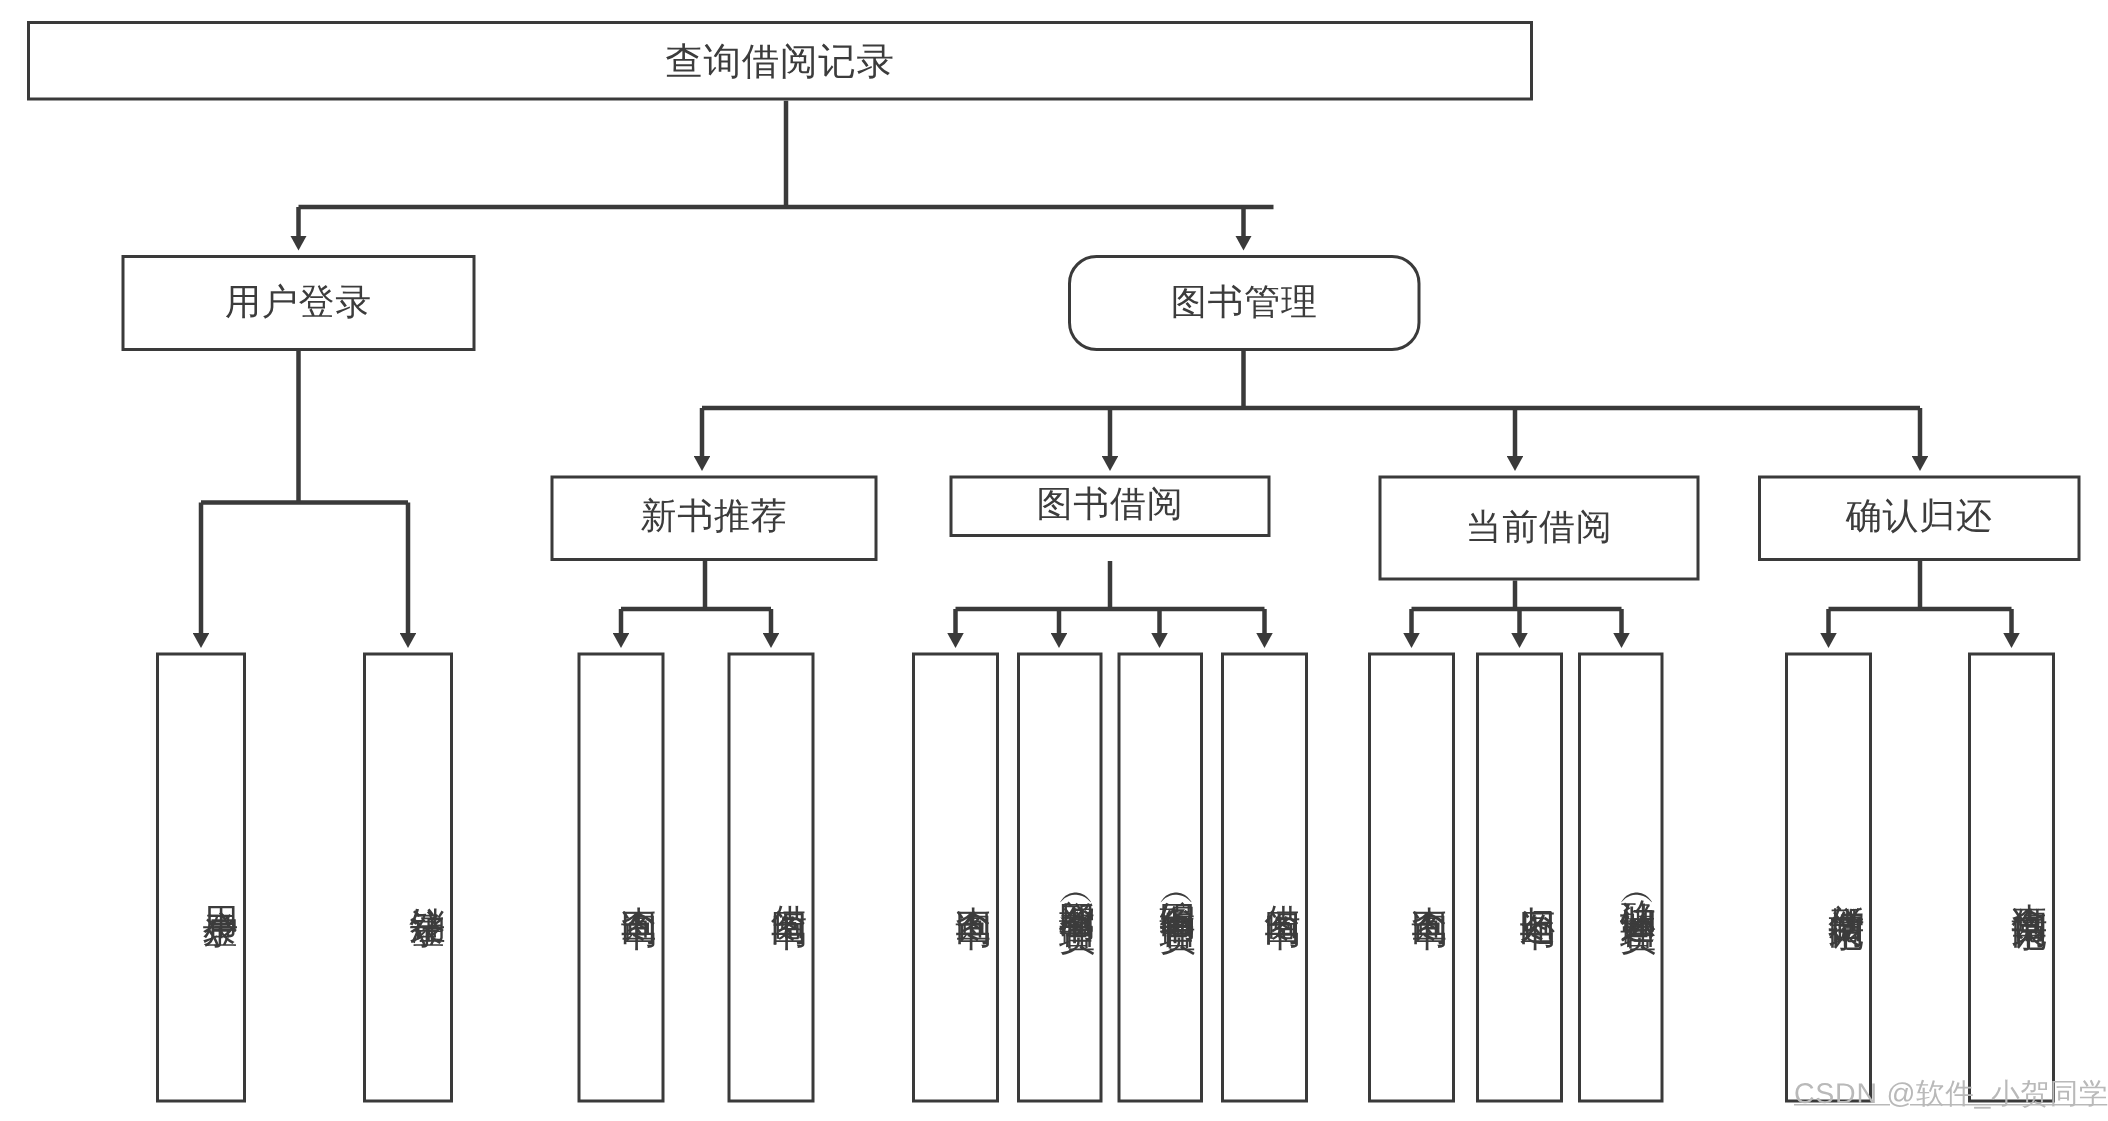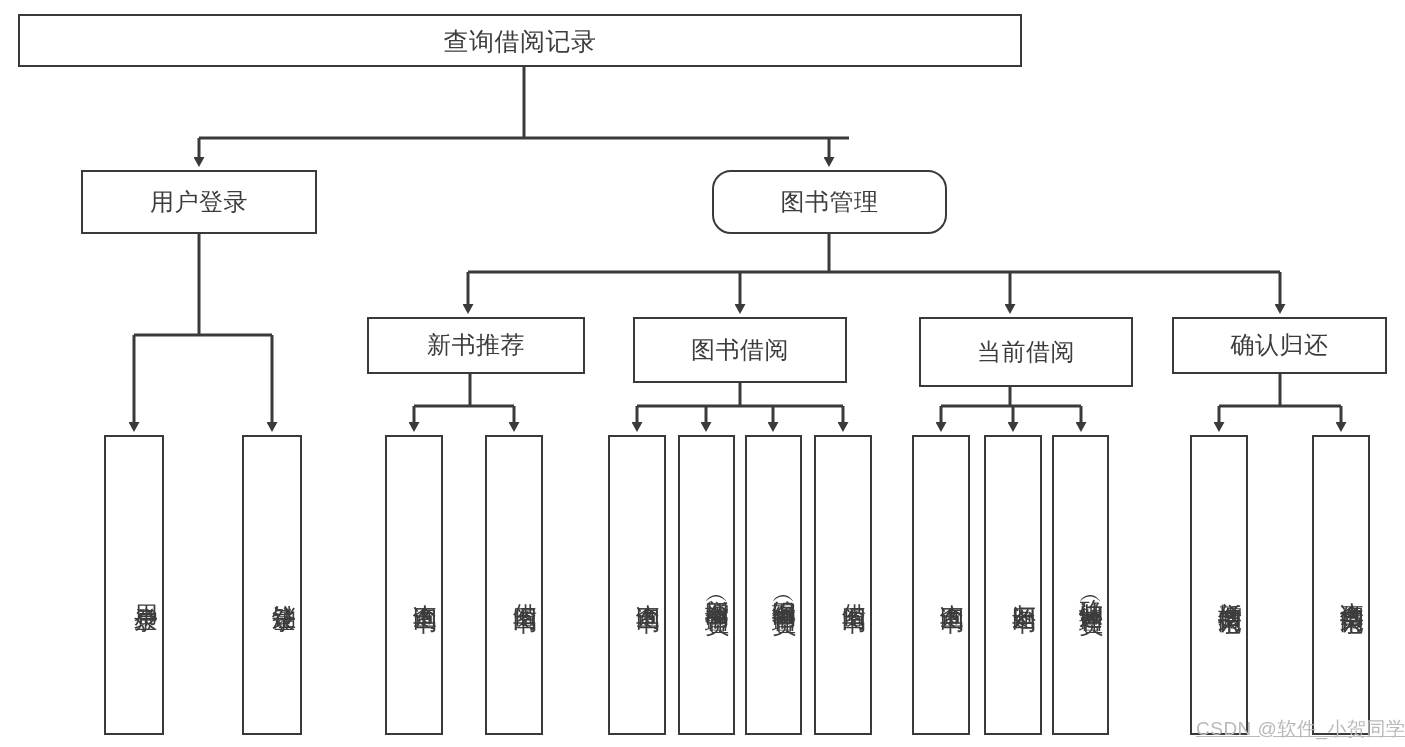--- a/index.html
+++ b/index.html
@@ -115,21 +115,21 @@
       <path d="M1341,406 L1341,423" marker-end="url(#arrow)"></path>
     </g>
   </svg>
 
   <div class="node horiz root" style="left: 18px; top: 14px; width: 1004px; height: 53px;">查询借阅记录</div>
 
   <div class="node horiz" style="left: 81px; top: 170px; width: 236px; height: 64px;">用户登录</div>
   <div class="node horiz" style="left: 712px; top: 170px; width: 235px; height: 64px; border-radius: 19px;">图书管理</div>
 
   <div class="node horiz" style="left: 367px; top: 317px; width: 218px; height: 57px;">新书推荐</div>
-  <div class="node horiz" style="left: 633px; top: 317px; width: 214px; height: 66px;">图书借阅</div>
+  <div class="node horiz" style="left: 633px; top: 317px; width: 214px; height: 41px;">图书借阅</div>
   <div class="node horiz" style="left: 903px; top: 317px; width: 214px; height: 70px; margin-left: 16px;">当前借阅</div>
   <div class="node horiz" style="left: 1172px; top: 317px; width: 215px; height: 57px;">确认归还</div>
 
   <div class="node vert" style="left: 104px; top: 435px; width: 60px; height: 300px;">用户登录</div>
   <div class="node vert" style="left: 242px; top: 435px; width: 60px; height: 300px;">注销登录</div>
   <div class="node vert" style="left: 385px; top: 435px; width: 58px; height: 300px;">查询图书</div>
   <div class="node vert" style="left: 485px; top: 435px; width: 58px; height: 300px;">借阅图书</div>
   <div class="node vert" style="left: 608px; top: 435px; width: 58px; height: 300px;">查询图书</div>
   <div class="node vert" style="left: 678px; top: 435px; width: 57px; height: 300px;">新增图书（管理员）</div>
   <div class="node vert" style="left: 745px; top: 435px; width: 57px; height: 300px;">编辑图书（管理员）</div>

